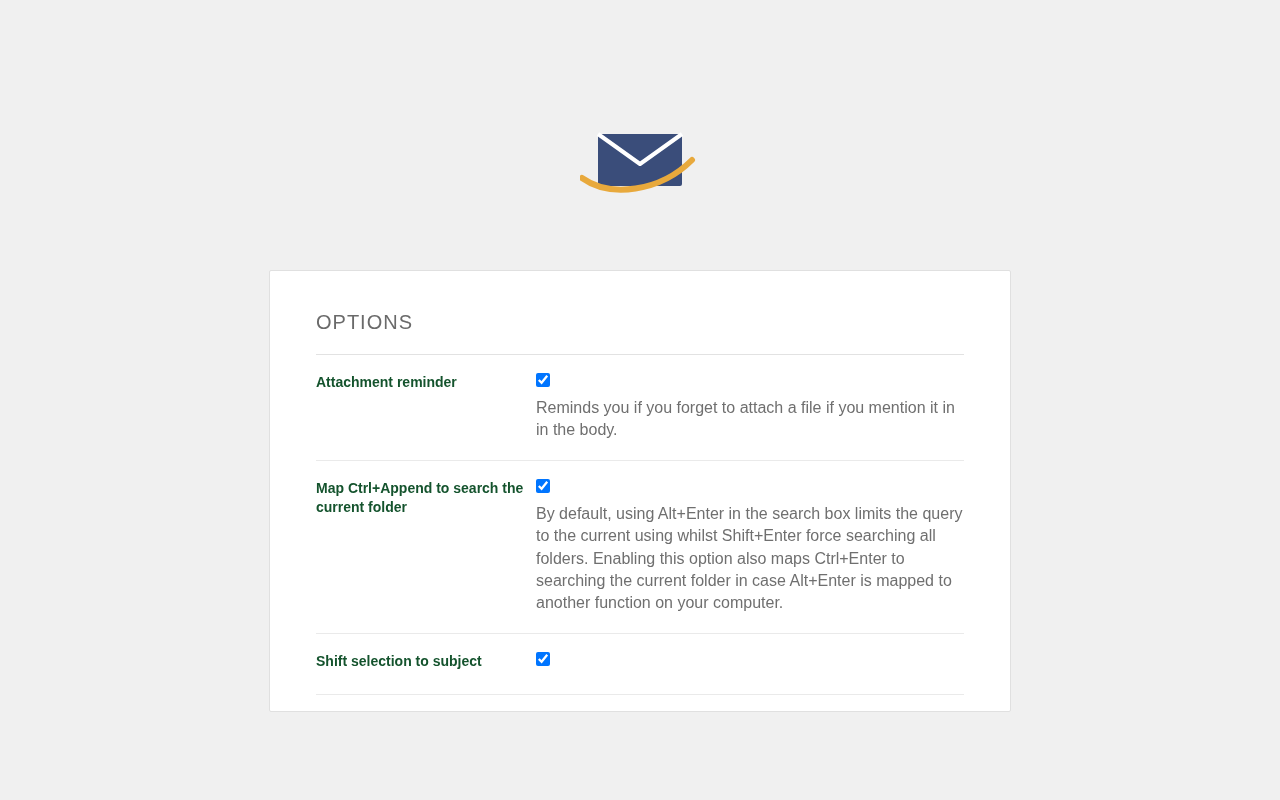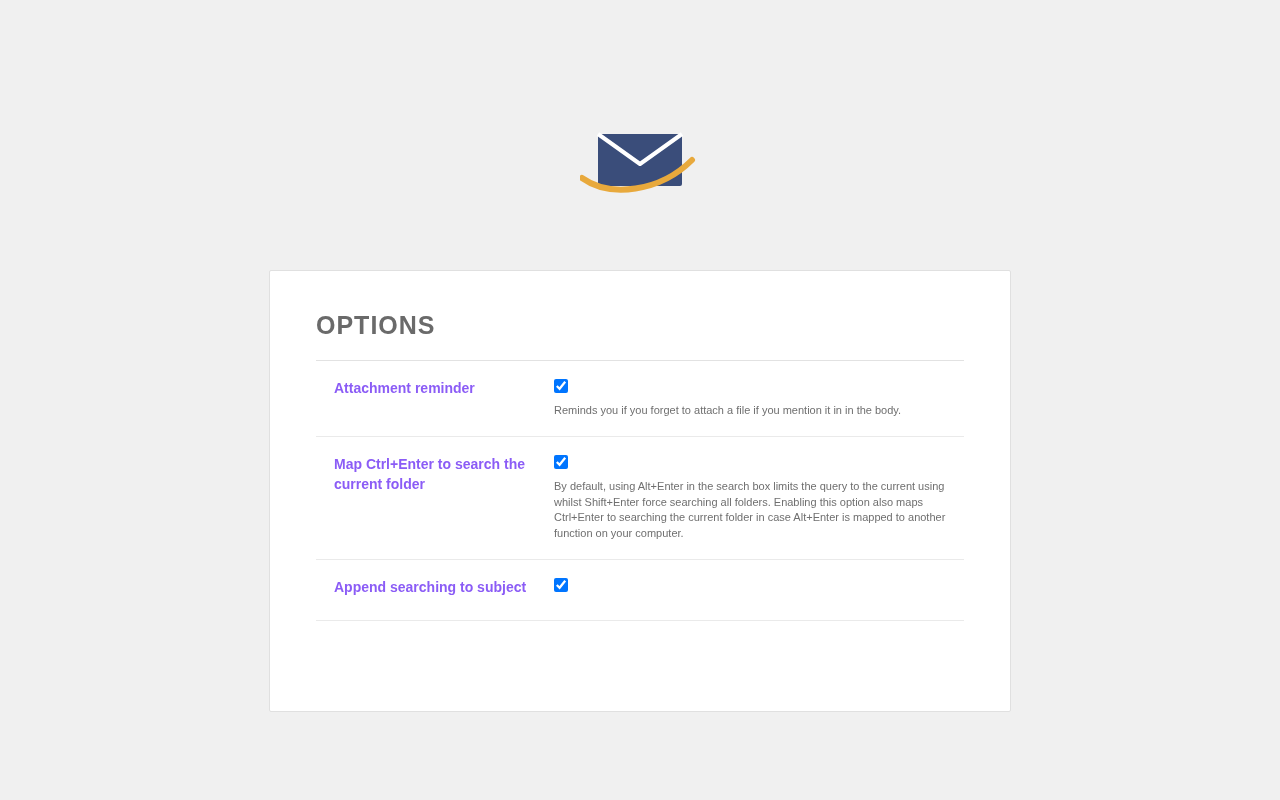--- a/index.html
+++ b/index.html
@@ -35,22 +35,22 @@
       width: 742px;
       margin: 0 auto;
       background: #ffffff;
       border: 1px solid #e0e0e0;
       border-radius: 2px;
       height: 442px;
       overflow: hidden;
       padding: 40px 46px 0 46px;
     }
     .panel-title {
-      font-size: 25px;
-      font-weight: 700;
+      font-size: 20px;
+      font-weight: 400;
       color: #6a6a6a;
       letter-spacing: 1px;
       padding-bottom: 14px;
       margin-bottom: 0;
     }
     .divider {
       border: none;
       border-top: 1px solid #e2e2e2;
       margin-top: 6px;
     }
@@ -60,35 +60,34 @@
       padding: 18px 0;
     }
     .option-row:last-child {
       border-bottom: none;
     }
     .option-label {
       width: 220px;
       flex-shrink: 0;
       font-size: 14px;
       font-weight: 700;
-      color: #8b5cf6;
+      color: #14532d;
       line-height: 1.4;
       padding-right: 10px;
-      margin-left: 18px;
     }
     .option-control {
       flex: 1;
     }
     .option-checkbox {
       width: 14px;
       height: 14px;
       margin-bottom: 10px;
     }
     .option-desc {
-      font-size: 11px;
+      font-size: 16px;
       color: #6f6f6f;
       line-height: 1.4;
     }
   </style>
 </head>
 <body>
 
 <div class="page">
   <div class="logo-container">
     <div class="logo">
@@ -109,29 +108,29 @@
 
     <div class="option-row">
       <div class="option-label">Attachment reminder</div>
       <div class="option-control">
         <input type="checkbox" class="option-checkbox" checked="" style="">
         <div class="option-desc">Reminds you if you forget to attach a file if you mention it in in the body.</div>
       </div>
     </div>
 
     <div class="option-row">
-      <div class="option-label">Map Ctrl+Enter to search the current folder</div>
+      <div class="option-label">Map Ctrl+Append to search the current folder</div>
       <div class="option-control">
         <input type="checkbox" class="option-checkbox" checked="" style="">
         <div class="option-desc">By default, using Alt+Enter in the search box limits the query to the current using whilst Shift+Enter force searching all folders. Enabling this option also maps Ctrl+Enter to searching the current folder in case Alt+Enter is mapped to another function on your computer.</div>
       </div>
     </div>
 
     <div class="option-row">
-      <div class="option-label">Append searching to subject</div>
+      <div class="option-label">Shift selection to subject</div>
       <div class="option-control">
         <input type="checkbox" class="option-checkbox" checked="" style="">
       </div>
     </div>
 
     <div class="option-row">
       
       
     </div>
 

